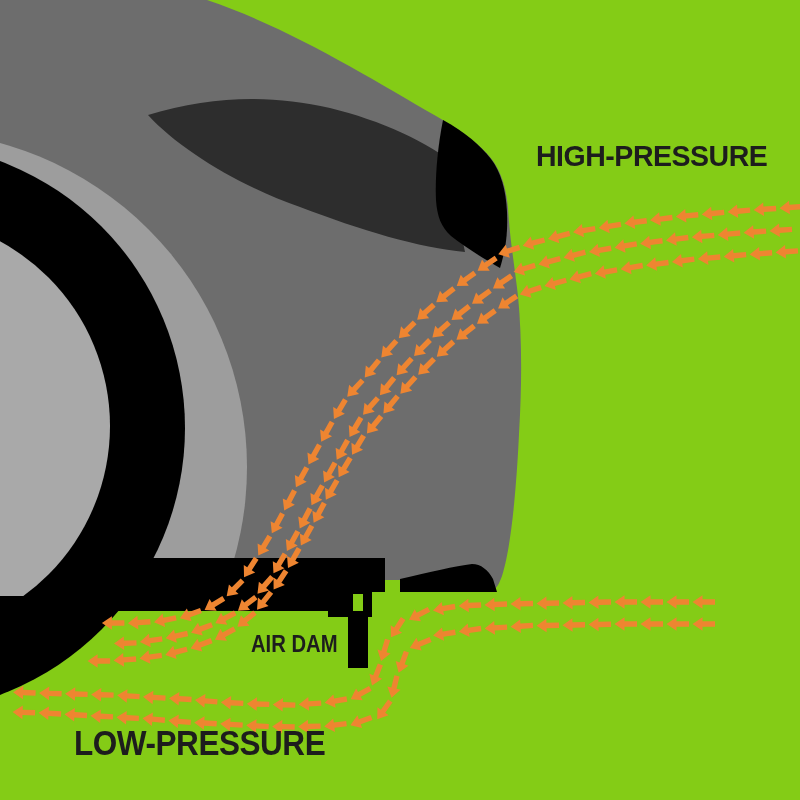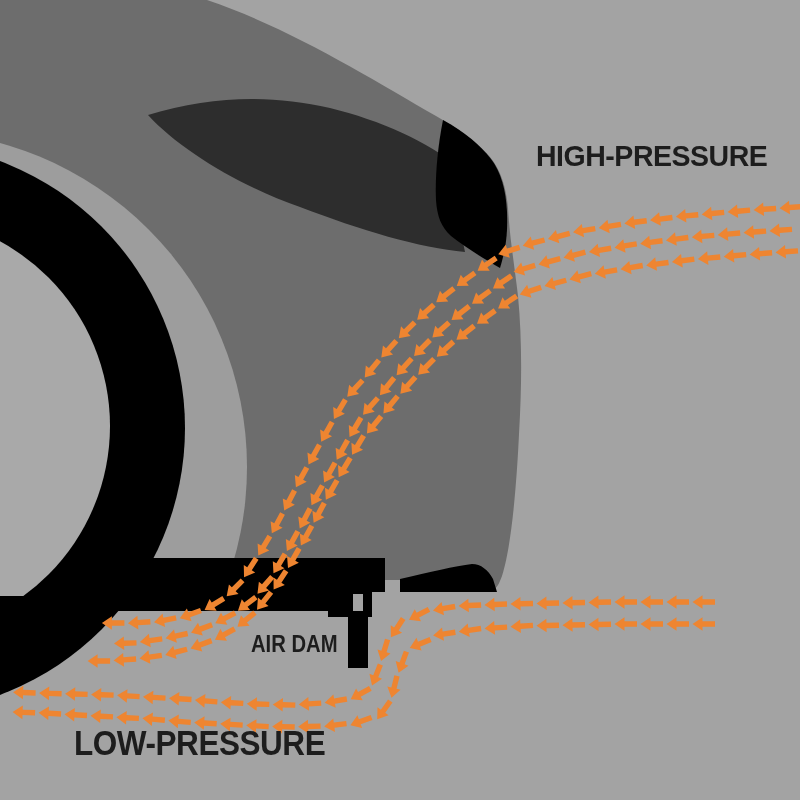--- a/index.html
+++ b/index.html
@@ -1,18 +1,18 @@
 <!DOCTYPE html>
 <html><head>
 <meta charset="utf-8">
 <style>
   html,body{margin:0;padding:0;background:#fff;}
   #stage{
     position:relative;width:800px;height:800px;overflow:hidden;
-    background:#a3a3a3;font-family:"Liberation Sans",sans-serif;
+    background:#84cc16;font-family:"Liberation Sans",sans-serif;
   }
   #diagram-svg{position:absolute;left:0;top:0;}
   .flow-label{
     position:absolute;font-weight:bold;color:#1d1d1d;white-space:nowrap;
     transform-origin:left top;line-height:1;letter-spacing:-0.5px;
   }
   #high-pressure-label{left:536px;top:141px;font-size:30px;transform:scaleX(0.95);}
   #low-pressure-label{left:74px;top:725px;font-size:35px;transform:scaleX(0.90);}
   #air-dam-label{left:251px;top:633px;font-size:23px;transform:scaleX(0.88);letter-spacing:0px;}
 </style>

